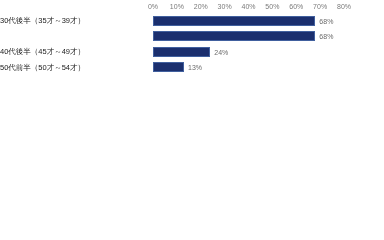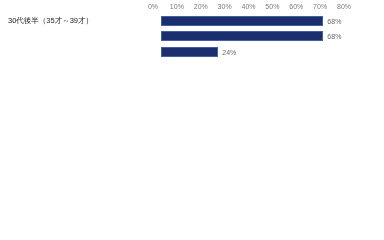--- a/index.html
+++ b/index.html
@@ -33,21 +33,21 @@
     line-height: 9px;
     color: #7a7a7a;
     white-space: nowrap;
     transform: translateX(-50%);
     letter-spacing: 0px;
   }
 
   
   .rows {
     position: absolute;
-    left: 8px;
+    left: 0;
     top: 14px;
     width: 317px;
     height: 79px;
   }
   .row {
     position: relative;
     height: 14px;
     margin-bottom: 1.6px;
   }
   .row-label {
@@ -110,20 +110,28 @@
           <div class="bar-value" style="left: 166.35px;">68%</div>
         </div>
       </div>
       <div class="row">
         <div class="bar-track">
           <div class="bar" style="width: 162.35px; background: rgb(27, 47, 110); border-color: rgb(65, 96, 158);"></div>
           <div class="bar-value" style="left: 166.35px;">68%</div>
         </div>
       </div>
       <div class="row">
+        <div class="row-label">40代後半（45才～49才）</div>
         <div class="bar-track">
           <div class="bar" style="width: 57.3px; background: rgb(27, 47, 110); border-color: rgb(65, 96, 158);"></div>
           <div class="bar-value" style="left: 61.3px;">24%</div>
+        </div>
+      </div>
+      <div class="row">
+        <div class="row-label">50代前半（50才～54才）</div>
+        <div class="bar-track">
+          <div class="bar" style="width: 31.0375px; background: rgb(27, 47, 110); border-color: rgb(65, 96, 158);"></div>
+          <div class="bar-value" style="left: 35.0375px;">13%</div>
         </div>
       </div>
     </div>
 
 </div>
 
 </body></html>

